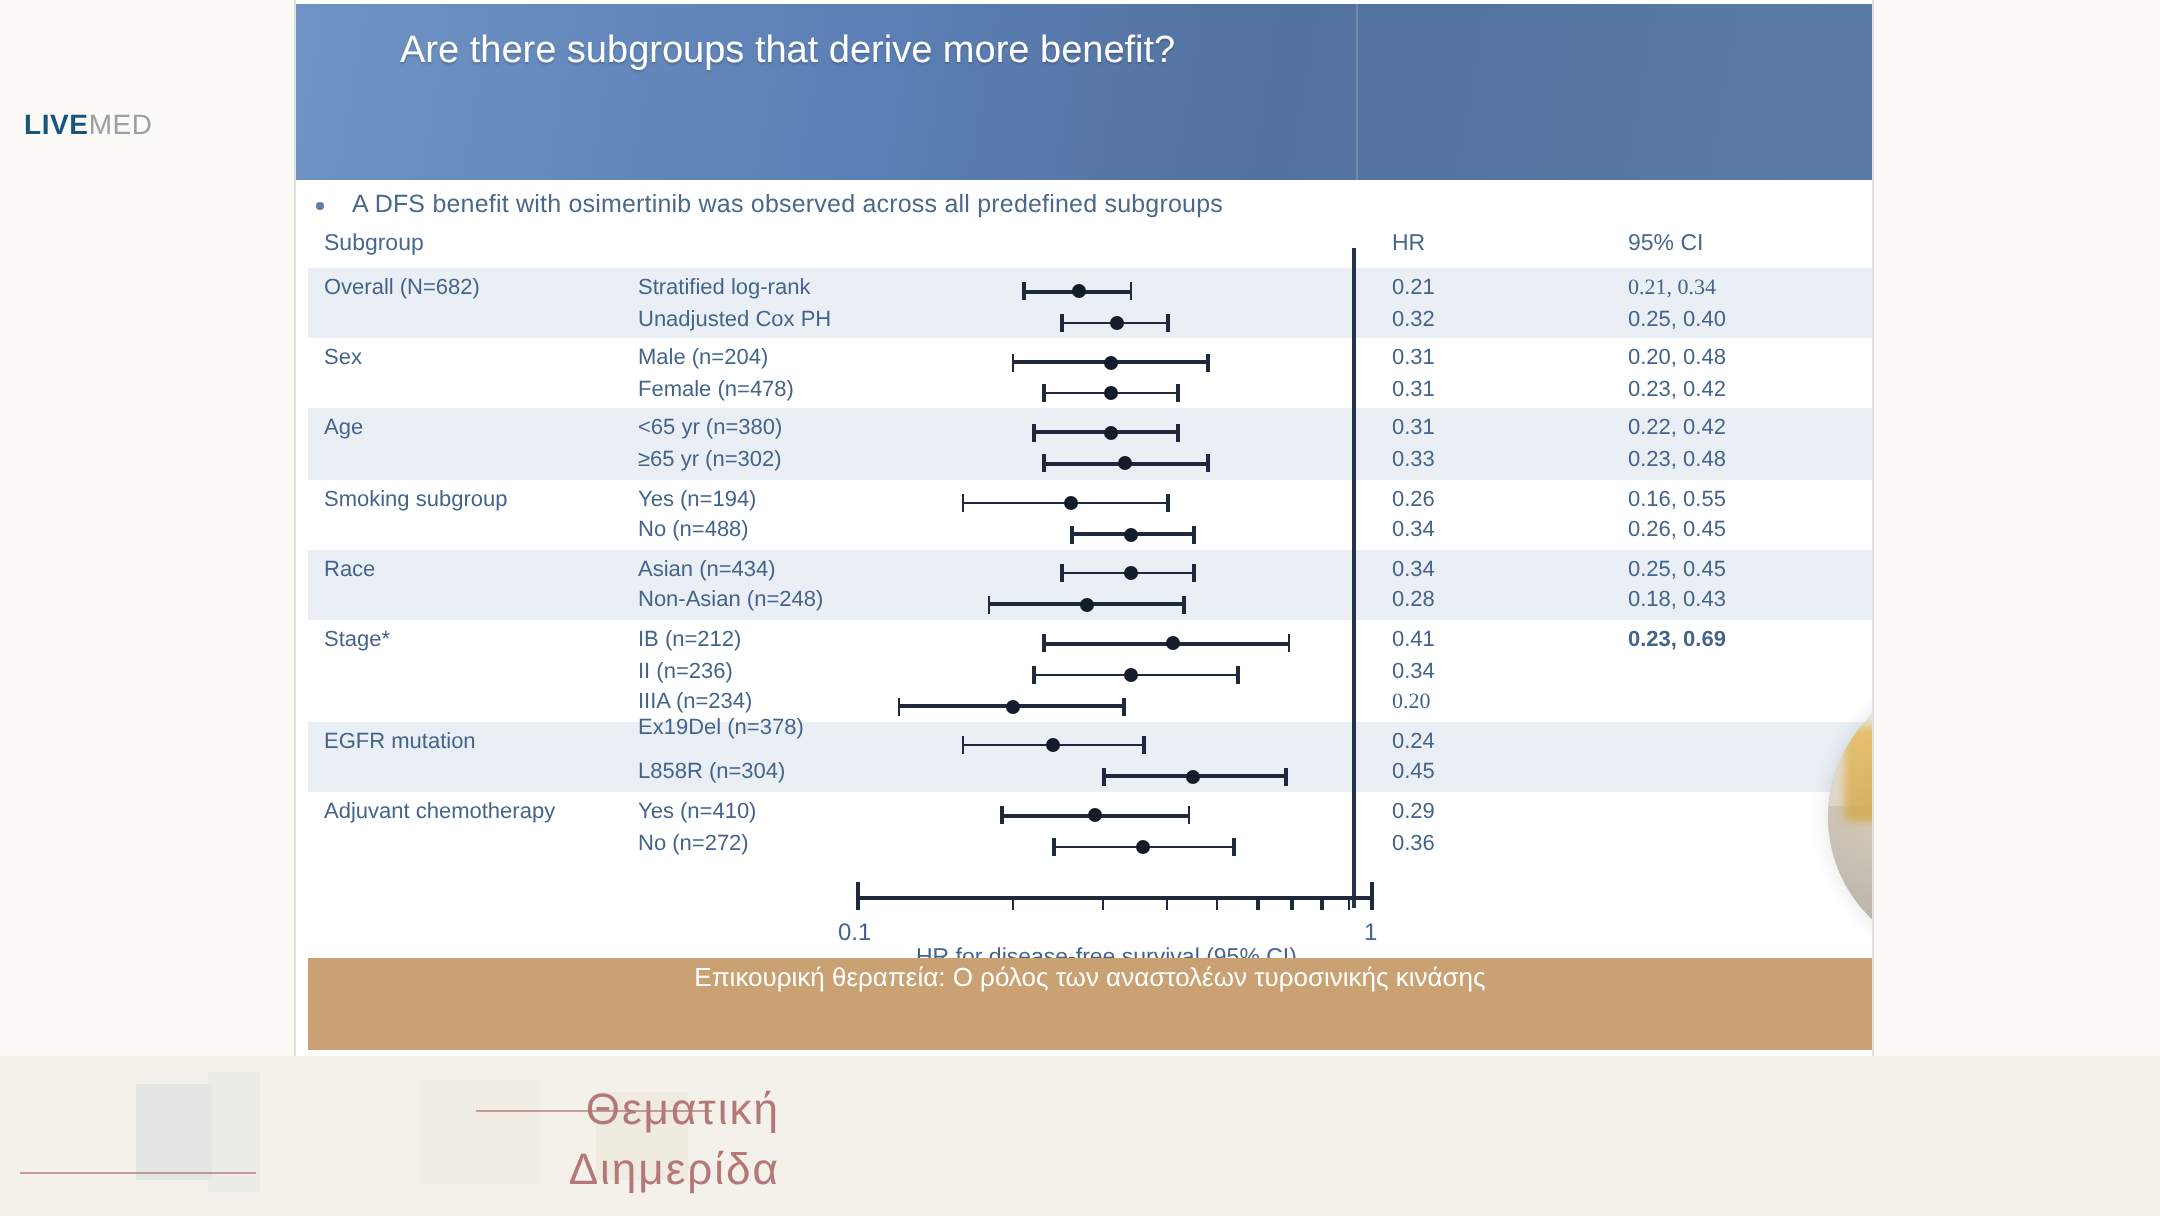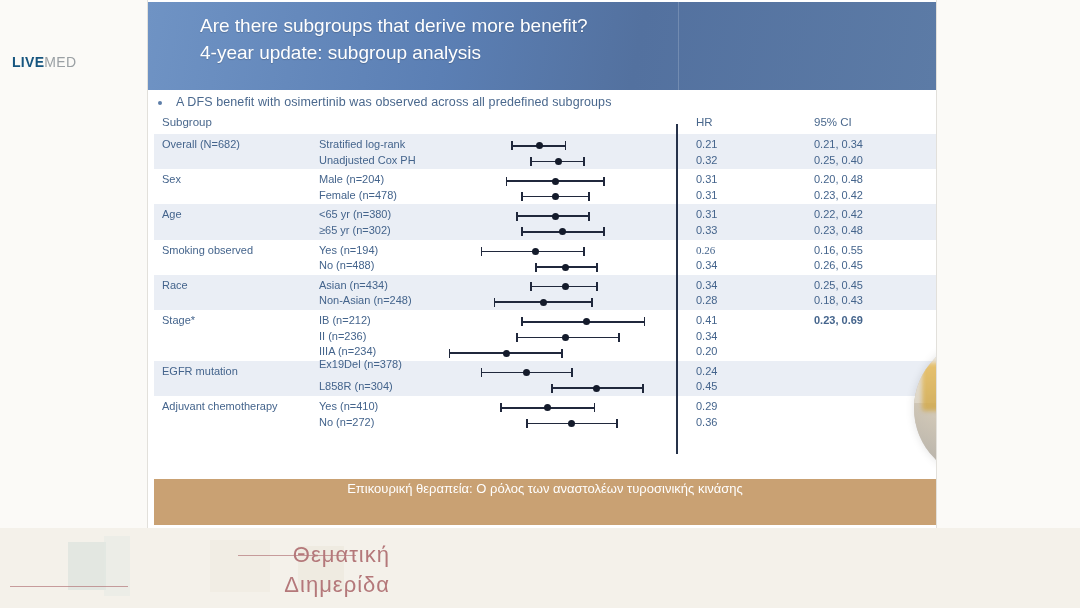--- a/index.html
+++ b/index.html
@@ -89,21 +89,20 @@
   <div id="logo">
     <span class="a">LIVE</span><span class="b">MED</span>
   </div>
 
   <div id="slide">
 
     <div id="titleband">
       <div class="seam"></div>
       <div id="titletext">
         <div>Are there subgroups that derive more benefit?</div>
-        <div>4-year update: subgroup analysis</div>
       </div>
     </div>
 
     <div id="bulletrow">
       <span class="dot"></span>
       <span class="txt">A DFS benefit with osimertinib was observed across all predefined subgroups</span>
     </div>
 
     <div id="table">
       <div class="hdr" style="left:8px">Subgroup</div>
@@ -116,60 +115,60 @@
           <div class="bandB" style="top: 123.6px; height: 35.2px;"></div>
           <div class="bandA" style="top: 158.8px; height: 35.2px;"></div>
           <div class="bandB" style="top: 194px; height: 50.8px;"></div>
           <div class="bandA" style="top: 244.8px; height: 35.2px;"></div>
           <div class="bandB" style="top: 280px; height: 35.2px;"></div>
         </div>
       <div id="cells">
           <div class="grp" style="left: 8px; top: 22px;">Overall (N=682)</div>
           <div class="lvl" style="left: 165px; top: 22px;">Stratified log-rank</div>
           <div class="hr" style="left: 542px; top: 22px;">0.21</div>
-          <div class="ci" style="left: 660px; top: 22px;">0.21, 0.34</div>
+          <div class="ci" style="left: 660px; top: 22px; font-family: Liberation Serif, serif;">0.21, 0.34</div>
           <div class="lvl" style="left: 165px; top: 37.6px;">Unadjusted Cox PH</div>
           <div class="hr" style="left: 542px; top: 37.6px;">0.32</div>
           <div class="ci" style="left: 660px; top: 37.6px;">0.25, 0.40</div>
           <div class="grp" style="left: 8px; top: 57.2px;">Sex</div>
           <div class="lvl" style="left: 165px; top: 57.2px;">Male (n=204)</div>
           <div class="hr" style="left: 542px; top: 57.2px;">0.31</div>
           <div class="ci" style="left: 660px; top: 57.2px;">0.20, 0.48</div>
           <div class="lvl" style="left: 165px; top: 72.8px;">Female (n=478)</div>
           <div class="hr" style="left: 542px; top: 72.8px;">0.31</div>
           <div class="ci" style="left: 660px; top: 72.8px;">0.23, 0.42</div>
           <div class="grp" style="left: 8px; top: 92.4px;">Age</div>
           <div class="lvl" style="left: 165px; top: 92.4px;">&lt;65 yr (n=380)</div>
           <div class="hr" style="left: 542px; top: 92.4px;">0.31</div>
           <div class="ci" style="left: 660px; top: 92.4px;">0.22, 0.42</div>
           <div class="lvl" style="left: 165px; top: 108px;">≥65 yr (n=302)</div>
           <div class="hr" style="left: 542px; top: 108px;">0.33</div>
           <div class="ci" style="left: 660px; top: 108px;">0.23, 0.48</div>
-          <div class="grp" style="left: 8px; top: 127.6px;">Smoking observed</div>
+          <div class="grp" style="left: 8px; top: 127.6px;">Smoking subgroup</div>
           <div class="lvl" style="left: 165px; top: 127.6px;">Yes (n=194)</div>
-          <div class="hr" style="left: 542px; top: 127.6px; font-family: Liberation Serif, serif;">0.26</div>
+          <div class="hr" style="left: 542px; top: 127.6px;">0.26</div>
           <div class="ci" style="left: 660px; top: 127.6px;">0.16, 0.55</div>
           <div class="lvl" style="left: 165px; top: 143.2px;">No (n=488)</div>
           <div class="hr" style="left: 542px; top: 143.2px;">0.34</div>
           <div class="ci" style="left: 660px; top: 143.2px;">0.26, 0.45</div>
           <div class="grp" style="left: 8px; top: 162.8px;">Race</div>
           <div class="lvl" style="left: 165px; top: 162.8px;">Asian (n=434)</div>
           <div class="hr" style="left: 542px; top: 162.8px;">0.34</div>
           <div class="ci" style="left: 660px; top: 162.8px;">0.25, 0.45</div>
           <div class="lvl" style="left: 165px; top: 178.4px;">Non-Asian (n=248)</div>
           <div class="hr" style="left: 542px; top: 178.4px;">0.28</div>
           <div class="ci" style="left: 660px; top: 178.4px;">0.18, 0.43</div>
           <div class="grp" style="left: 8px; top: 198px;">Stage*</div>
           <div class="lvl" style="left: 165px; top: 198px;">IB (n=212)</div>
           <div class="hr" style="left: 542px; top: 198px;">0.41</div>
           <div class="ci" style="left: 660px; top: 198px; font-weight: bold;">0.23, 0.69</div>
           <div class="lvl" style="left: 165px; top: 213.6px;">II (n=236)</div>
           <div class="hr" style="left: 542px; top: 213.6px;">0.34</div>
           <div class="lvl" style="left: 165px; top: 229.2px;">IIIA (n=234)</div>
-          <div class="hr" style="left: 542px; top: 229.2px;">0.20</div>
+          <div class="hr" style="left: 542px; top: 229.2px; font-family: Liberation Serif, serif;">0.20</div>
           <div class="grp" style="left: 8px; top: 248.8px;">EGFR mutation</div>
           <div class="lvl" style="left: 165px; top: 242px;">Ex19Del (n=378)</div>
           <div class="hr" style="left: 542px; top: 248.8px;">0.24</div>
           <div class="lvl" style="left: 165px; top: 264.4px;">L858R (n=304)</div>
           <div class="hr" style="left: 542px; top: 264.4px;">0.45</div>
           <div class="grp" style="left: 8px; top: 284px;">Adjuvant chemotherapy</div>
           <div class="lvl" style="left: 165px; top: 284px;">Yes (n=410)</div>
           <div class="hr" style="left: 542px; top: 284px;">0.29</div>
           <div class="lvl" style="left: 165px; top: 299.6px;">No (n=272)</div>
           <div class="hr" style="left: 542px; top: 299.6px;">0.36</div>
@@ -241,20 +240,38 @@
         <div class="bar" style="left: 352.64px; top: 291px; width: 93.7277px;"></div>
         <div class="cap" style="left: 351.84px; top: 287.4px;"></div>
         <div class="cap" style="left: 445.567px; top: 287.4px;"></div>
         <div class="pt" style="left: 396.336px; top: 288.3px;"></div>
         <div class="bar" style="left: 378.714px; top: 306.6px; width: 90.5109px;"></div>
         <div class="cap" style="left: 377.914px; top: 303px;"></div>
         <div class="cap" style="left: 468.425px; top: 303px;"></div>
         <div class="pt" style="left: 420.47px; top: 303.9px;"></div>
       </div>
 
+    <div id="axis">
+      <div id="axisline"></div>
+      <div id="ticks">
+          <div class="tick" style="left: 357.665px;"></div>
+          <div class="tick" style="left: 402.92px;"></div>
+          <div class="tick" style="left: 435.029px;"></div>
+          <div class="tick" style="left: 459.935px;"></div>
+          <div class="tick" style="left: 480.285px;"></div>
+          <div class="tick" style="left: 497.49px;"></div>
+          <div class="tick" style="left: 512.394px;"></div>
+          <div class="tick" style="left: 525.54px;"></div>
+          <div class="endtick" style="left: 280.2px;"></div>
+          <div class="endtick" style="left: 537.2px;"></div>
+        </div>
+      <div id="lab01">0.1</div>
+      <div id="lab1">1</div>
+      <div id="axistitle">HR for disease-free survival (95% CI)</div>
+    </div>
 
     <div id="video">
       <div class="bg"></div>
       <div class="wall"></div>
       <div class="pic"></div>
 
     </div>
 
     <div id="speaker">
       <div class="sub">Επικουρική θεραπεία: Ο ρόλος των αναστολέων τυροσινικής κινάσης</div>

